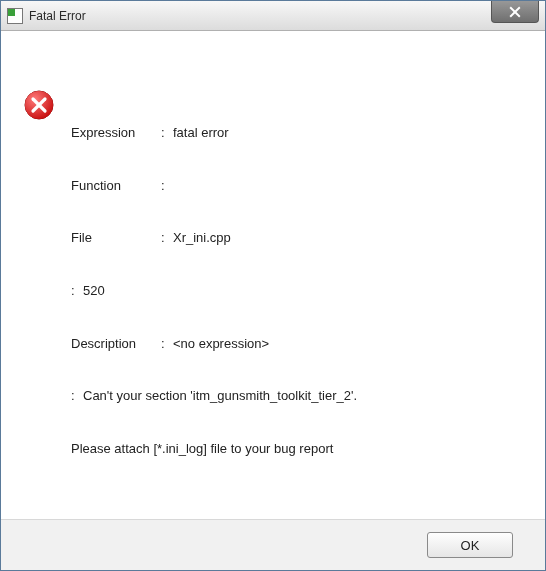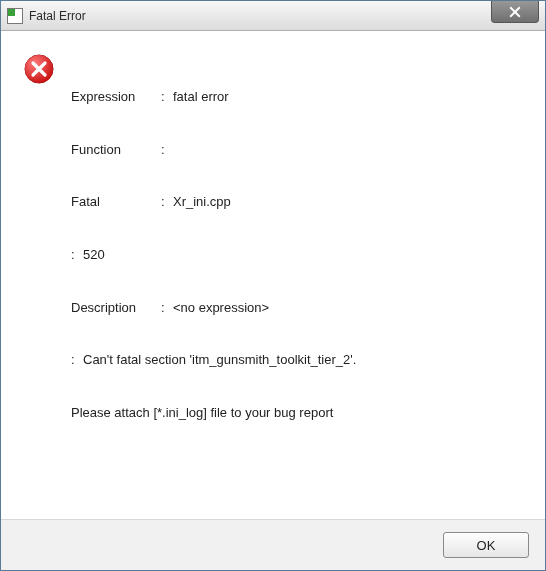--- a/index.html
+++ b/index.html
@@ -57,20 +57,21 @@
     color:#fff;
     font-weight:bold;
   }
   .close-btn svg { width:12px; height:12px; }
   .body {
     flex:1;
     display:flex;
     padding: 22px 22px 10px 22px;
     background:#fff;
     overflow:hidden;
+    margin-top:36px;
   }
   .icon-col {
     width: 40px;
     flex-shrink:0;
   }
   .error-icon {
     width:32px; height:32px;
   }
   .msg-col {
     flex:1;
@@ -83,21 +84,21 @@
   }
   .msg-row {
     display:flex;
   }
   .msg-label { width: 90px; }
   .msg-sep { width: 12px; }
   .spacer { height: 13px; }
   .footer {
     border-top: 1px solid #d8d8d8;
     background: #f1f1f1;
-    padding: 12px 16px;
+    padding: 12px 32px;
     display:flex;
     justify-content:flex-end;
   }
   .ok-btn {
     min-width: 86px;
     height: 26px;
     background: linear-gradient(#fefefe,#e6e6e6);
     border: 1px solid #8a8a8a;
     border-radius: 3px;
     font-size: 13px;
@@ -141,36 +142,36 @@
       <div class="msg-row">
         <span class="msg-label">Expression</span>
         <span class="msg-sep">:&nbsp;</span>
         <span>fatal error</span>
       </div>
       <div class="msg-row">
         <span class="msg-label">Function</span>
         <span class="msg-sep">:&nbsp;</span>
       </div>
       <div class="msg-row">
-        <span class="msg-label">Fatal</span>
+        <span class="msg-label">File</span>
         <span class="msg-sep">:&nbsp;</span>
         <span>Xr_ini.cpp</span>
       </div>
       <div class="msg-row">
         <span class="msg-sep">:&nbsp;</span>
         <span>520</span>
       </div>
       <div class="msg-row">
         <span class="msg-label">Description</span>
         <span class="msg-sep">:&nbsp;</span>
         <span>&lt;no expression&gt;</span>
       </div>
       <div class="msg-row">
         <span class="msg-sep">:&nbsp;</span>
-        <span>Can't fatal section 'itm_gunsmith_toolkit_tier_2'.</span>
+        <span>Can't your section 'itm_gunsmith_toolkit_tier_2'.</span>
       </div>
       <div>Please attach [*.ini_log] file to your bug report</div>
       <div class="spacer"></div>
       
       
       
       
       
       
       

